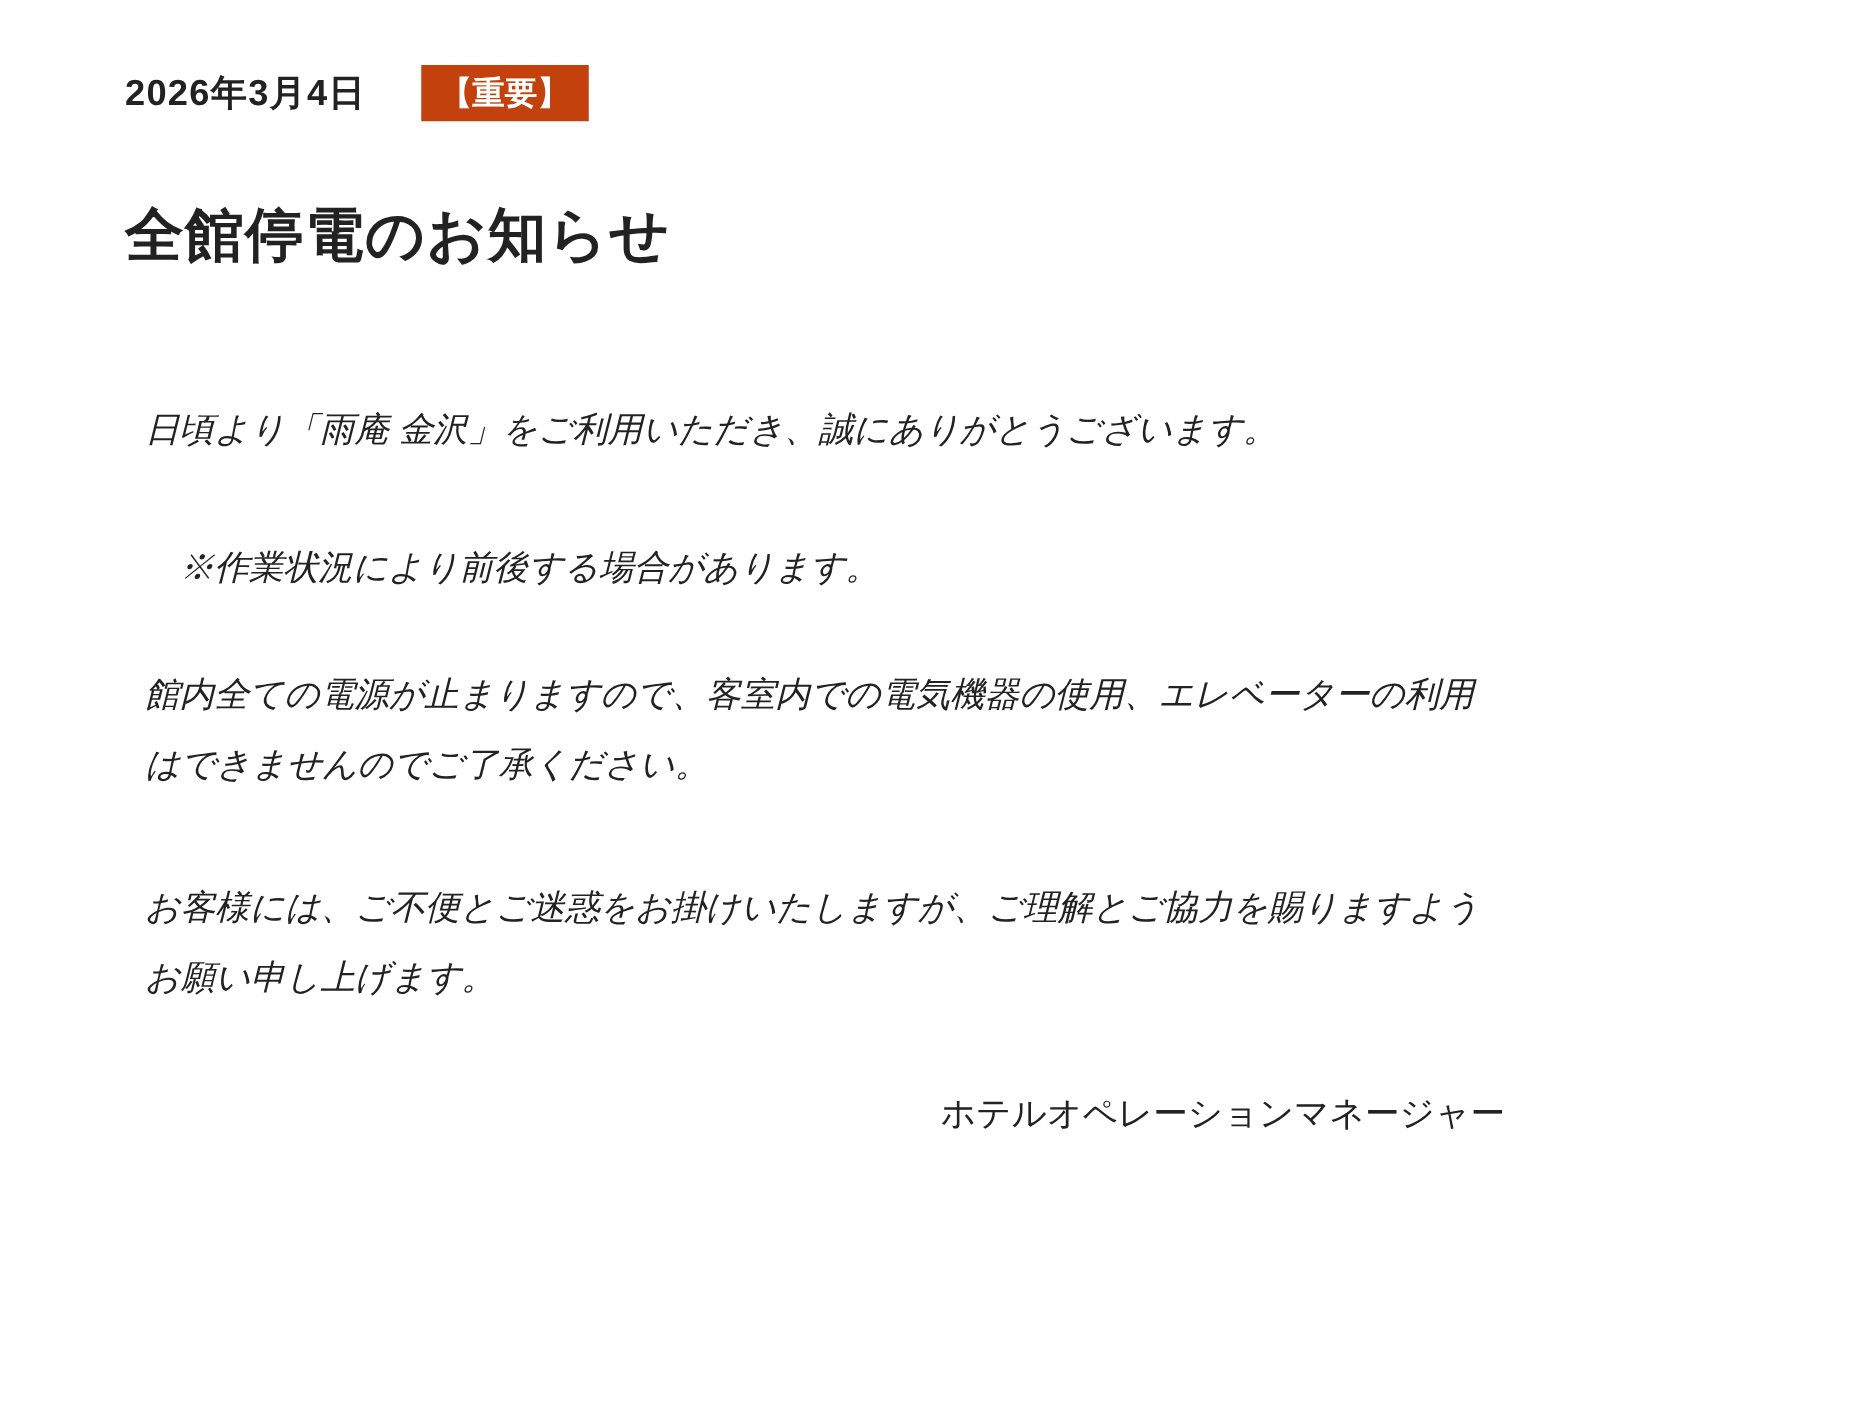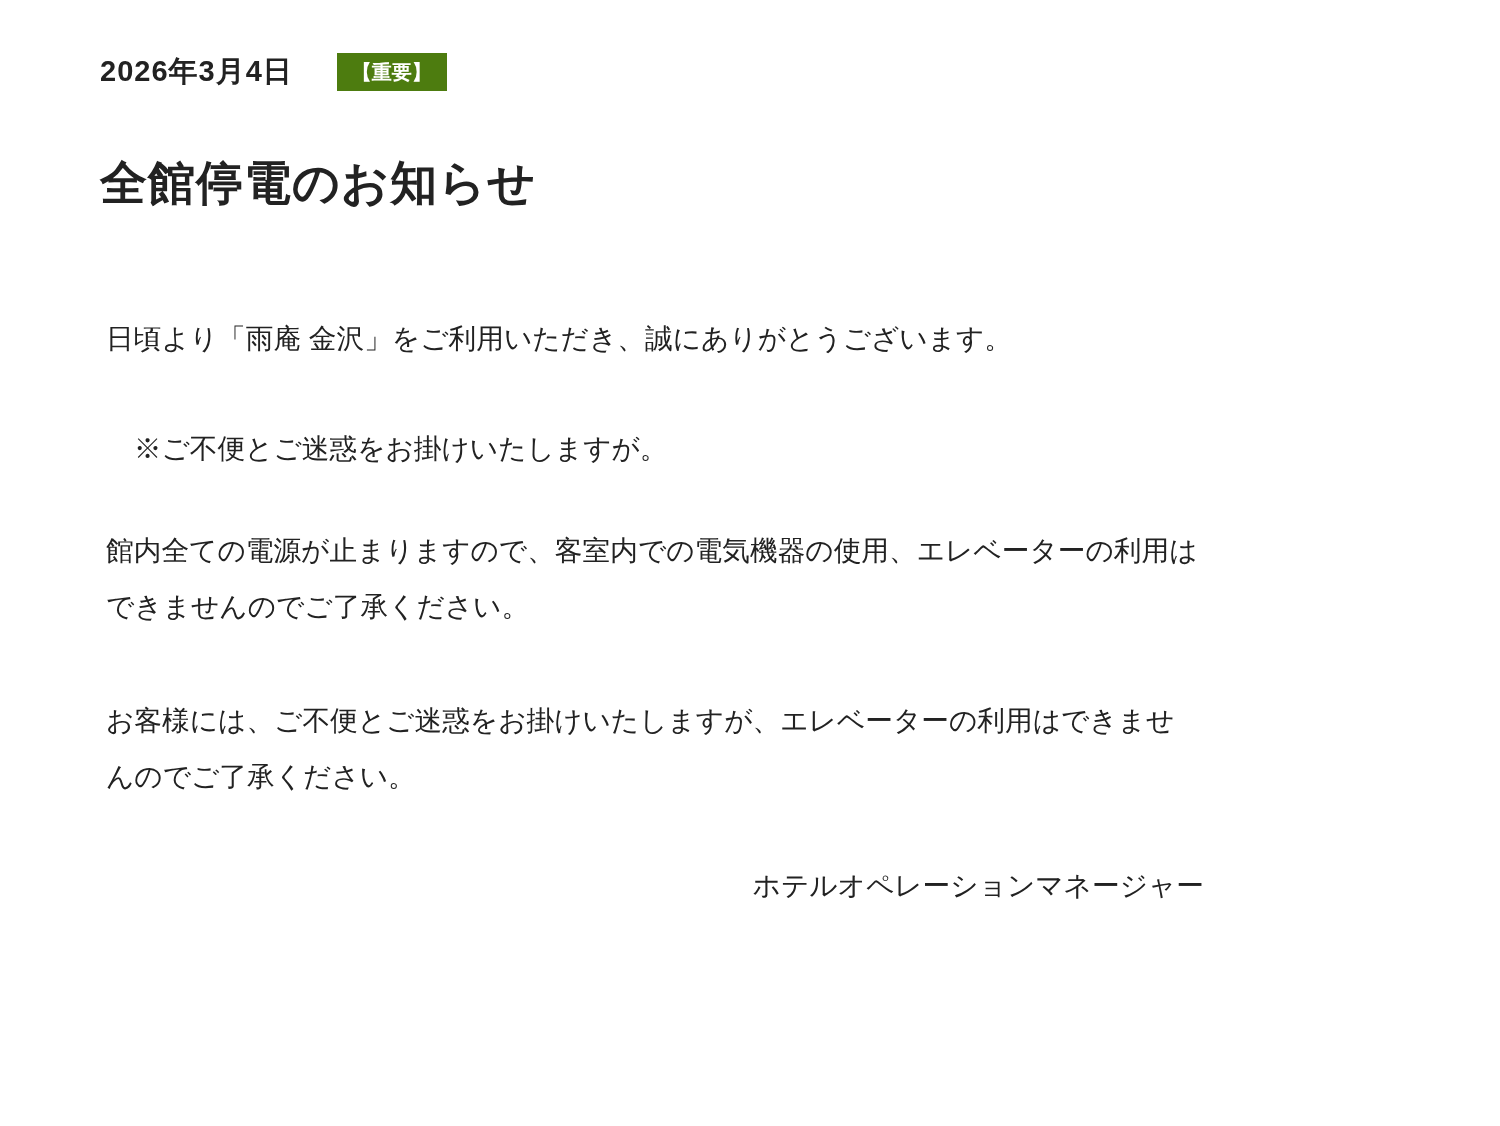--- a/index.html
+++ b/index.html
@@ -24,41 +24,41 @@
     gap: 44px;
   }
   .doc-date {
     font-size: 29px;
     font-weight: 700;
     letter-spacing: 1px;
     white-space: nowrap;
   }
   .badge {
     display: inline-block;
-    background: #4d7c0f;
+    background: #c2410c;
     color: #ffffff;
-    font-size: 20px;
+    font-size: 26px;
     font-weight: 700;
     line-height: 1.2;
     padding: 7px 15px;
     white-space: nowrap;
   }
   .doc-title {
     text-align: left;
     font-size: 47px;
     font-weight: 700;
     margin: 60px 0 0 0;
     letter-spacing: 1px;
   }
   .body-text {
     margin-top: 96px;
     font-size: 27.7px;
     line-height: 56px;
   }
-  .para { margin: 6px; }
+  .para { margin: 16px; font-style: italic; }
   .p-greeting { margin-bottom: 54px; }
   .p-outage   { margin-bottom: 46px; }
   .p-notice   { margin-bottom: 58px; }
   .p-apology  { margin-bottom: 52px; }
   .outage-note { text-indent: 1em; }
   .signature {
     text-align: right;
     line-height: 58px;
   }
 </style>
@@ -74,25 +74,25 @@
 
   <h1 class="doc-title">全館停電のお知らせ</h1>
 
   <div class="body-text">
 
     <div class="para p-greeting">
       <div>日頃より「雨庵 金沢」をご利用いただき、誠にありがとうございます。</div>
     </div>
 
     <div class="para p-outage">
-      <div class="outage-note">※ご不便とご迷惑をお掛けいたしますが。</div>
+      <div class="outage-note">※作業状況により前後する場合があります。</div>
     </div>
 
     <p class="para p-notice">館内全ての電源が止まりますので、客室内での電気機器の使用、エレベーターの利用はできませんのでご了承ください。</p>
 
-    <p class="para p-apology">お客様には、ご不便とご迷惑をお掛けいたしますが、エレベーターの利用はできませんのでご了承ください。</p>
+    <p class="para p-apology">お客様には、ご不便とご迷惑をお掛けいたしますが、ご理解とご協力を賜りますようお願い申し上げます。</p>
 
     <div class="signature">
       <div>ホテルオペレーションマネージャー</div>
     </div>
 
   </div>
 </div>
 
 </body></html>

